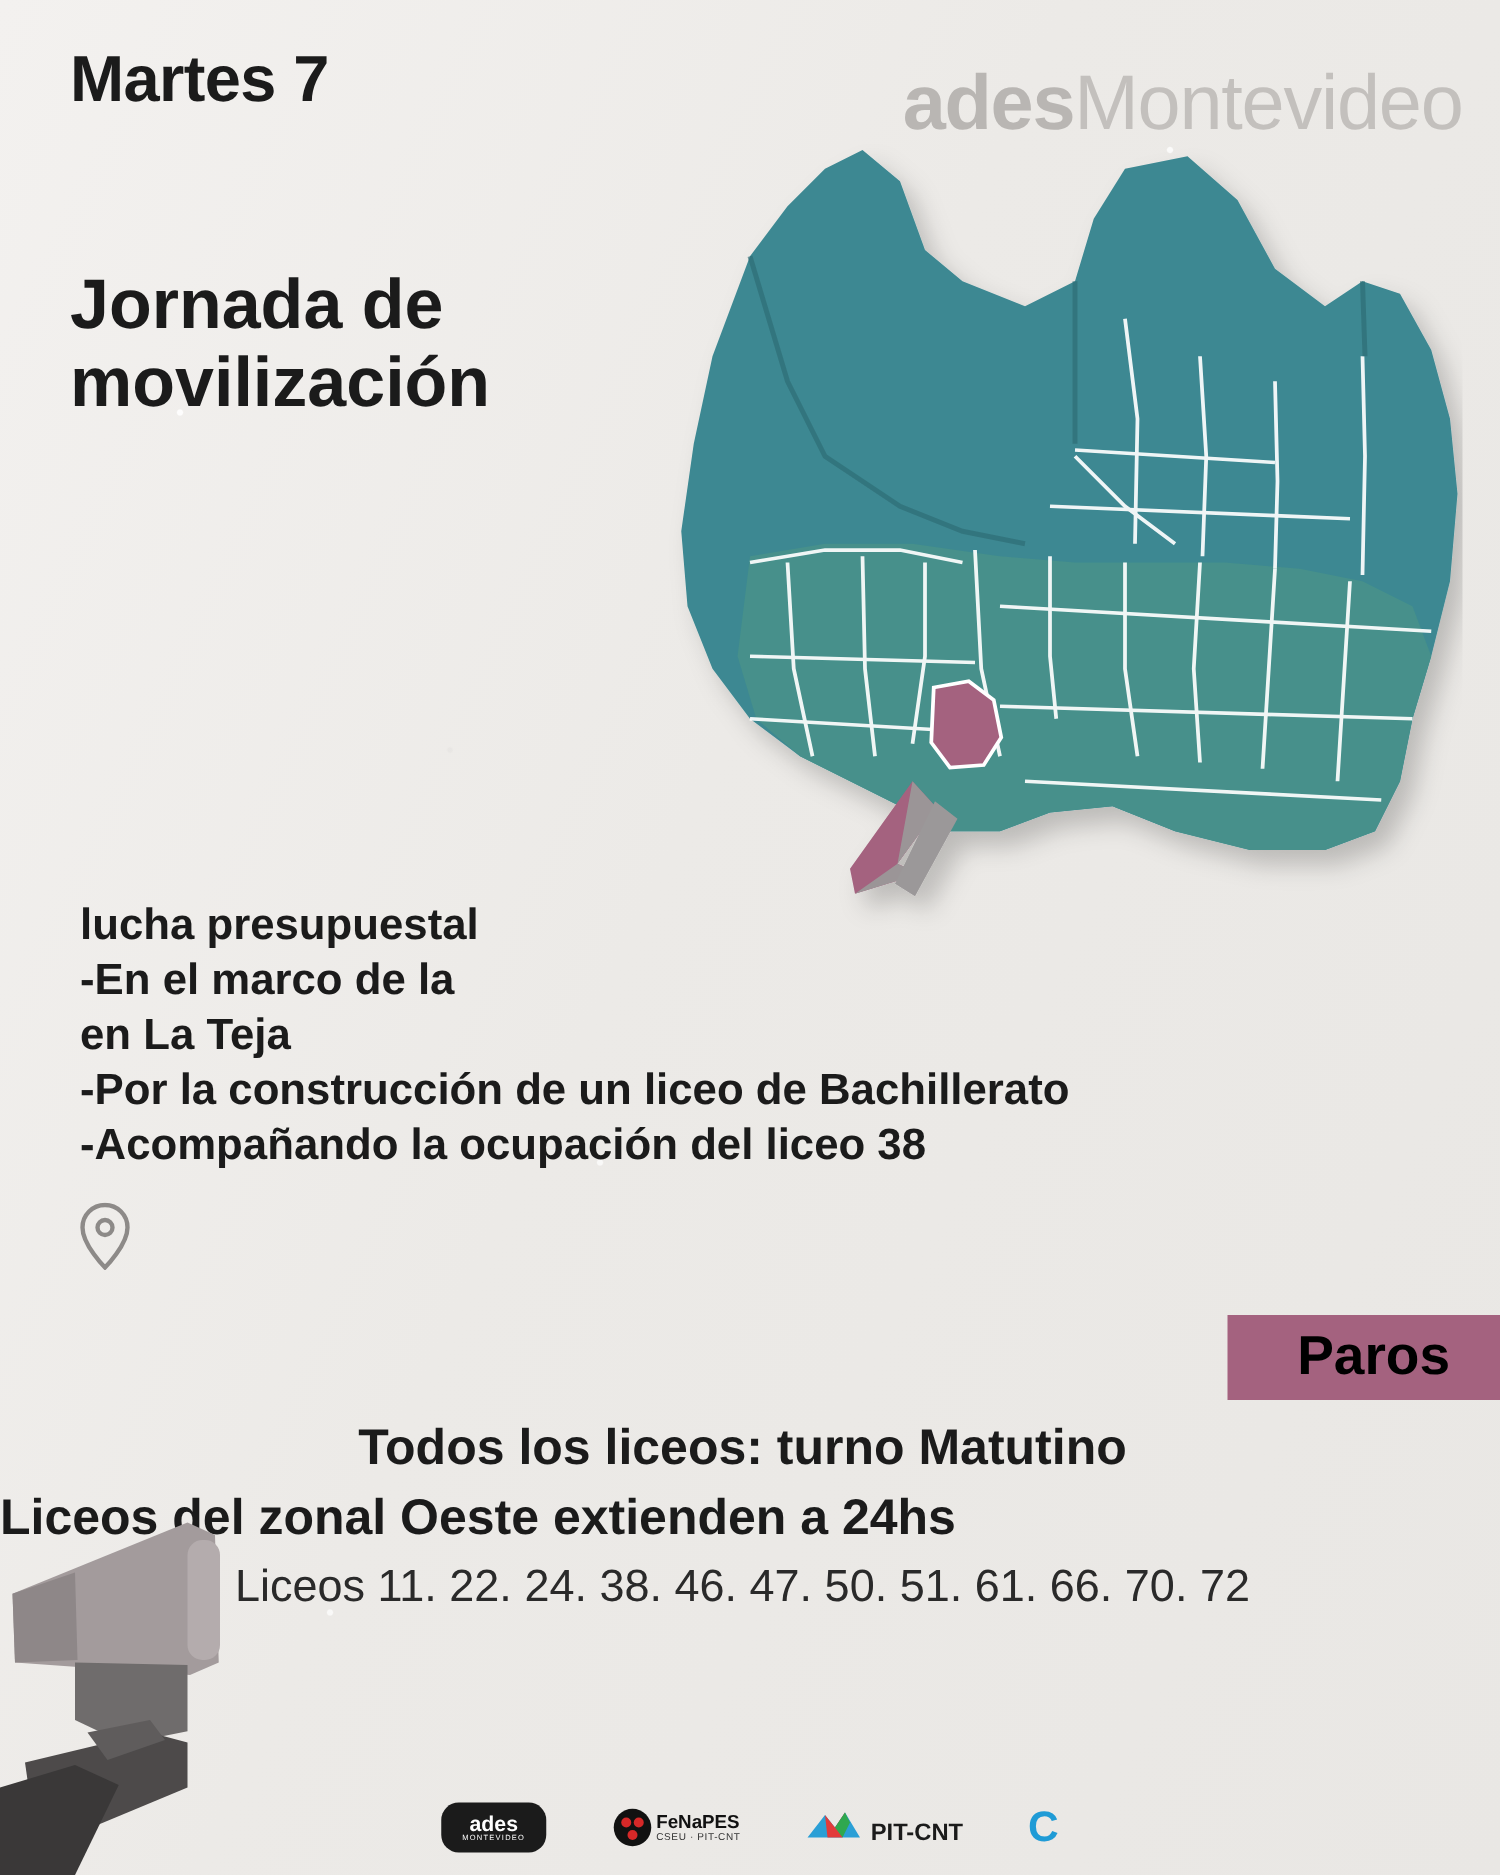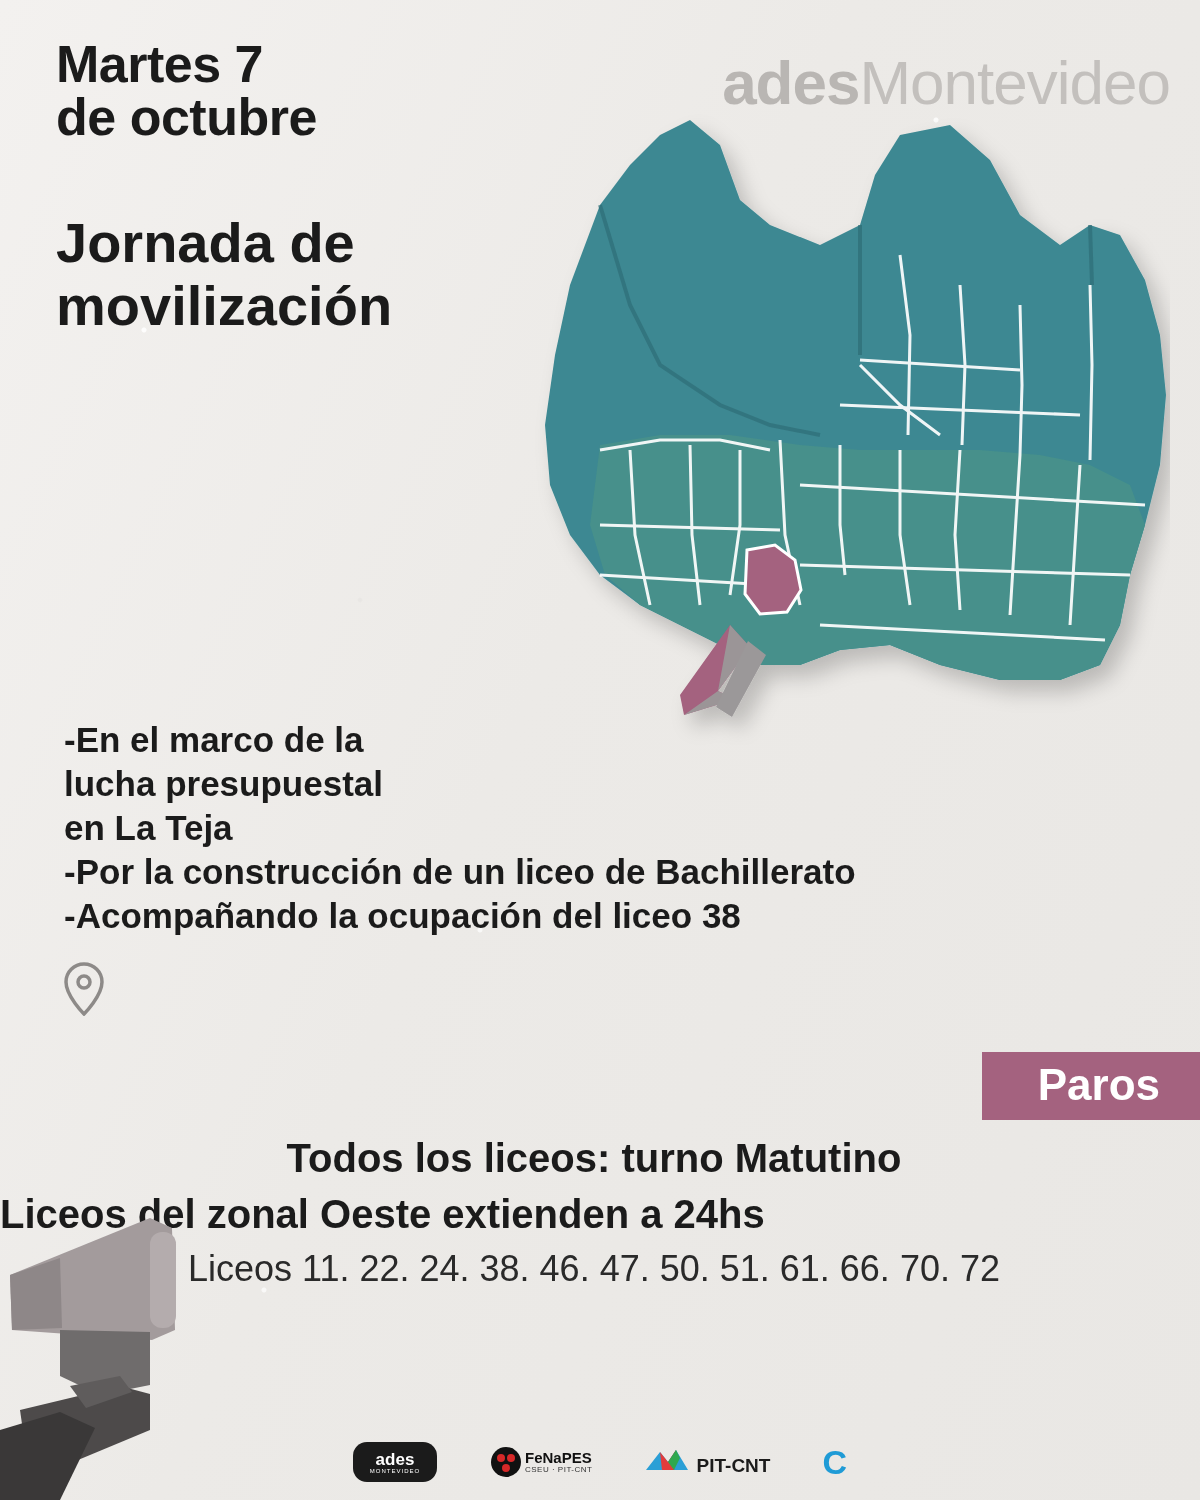--- a/index.html
+++ b/index.html
@@ -60,21 +60,21 @@
   .addr {
     position:absolute; left:64px; top:962px; width:900px;
     display:flex; align-items:center; gap:14px;
     font-size:34px; line-height:1.1;
   }
   .pin { width:40px; height:54px; flex:0 0 auto; }
 
   
   .paros {
     position:absolute; right:0; top:1052px;
-    background:#a4627f; color:#ffffff;
+    background:#a4627f; color:#000000;
     font-weight:bold; font-size:44px;
     padding:8px 40px 10px 56px;
     letter-spacing:0px;
   }
   .paro-line1 {
     position:absolute; left:0; right:12px; top:1136px;
     text-align:center; font-weight:bold; font-size:40px;
   }
   .paro-line2 {
     position:absolute; left:0; right:12px; top:1192px;
@@ -112,21 +112,20 @@
 </style>
 </head>
 <body>
 
 <div class="texture"></div>
 
 <div class="wrap">
 
   <div class="date-block">
     <span>Martes 7</span>
-    <span class="l2">de octubre</span>
   </div>
 
   <div class="subtitle">
     <span>Jornada de</span><br>
     <span>movilización</span>
   </div>
 
   <div class="brand">
     <span>ades</span><span class="light">Montevideo</span>
   </div>
@@ -192,22 +191,22 @@
         <g>
           <path fill="#a4627f" d="M400,600 L450,530 L470,552 L438,596 L456,604 L404,620 Z" transform="translate(-20,-10)"></path>
           <path fill="#9b9899" d="M450,530 L470,552 L438,596 L456,604 L404,620 L438,596 Z" transform="translate(-20,-10)" opacity="0.95"></path>
           <path fill="#9b9899" d="M436,612 L468,546 L486,560 L452,622 Z" transform="translate(-20,-10)"></path>
         </g>
       </g>
     </svg>
   </div>
 
   <div class="bullets">
+    <div>lucha presupuestal</div>
     <div>-En el marco de la</div>
-    <div>lucha presupuestal</div>
     <div>en La Teja</div>
     <div>-Por la construcción de un liceo de Bachillerato</div>
     <div>-Acompañando la ocupación del liceo 38</div>
   </div>
 
   <div class="addr">
     <span class="pin">
       <svg viewBox="0 0 40 54" width="40" height="54">
         <path d="M20,2 C10,2 2,10 2,20 C2,34 20,52 20,52 C20,52 38,34 38,20 C38,10 30,2 20,2 Z" fill="none" stroke="#8d8a88" stroke-width="3.5"></path>
         <circle cx="20" cy="20" r="6" fill="none" stroke="#8d8a88" stroke-width="3.5"></circle>

